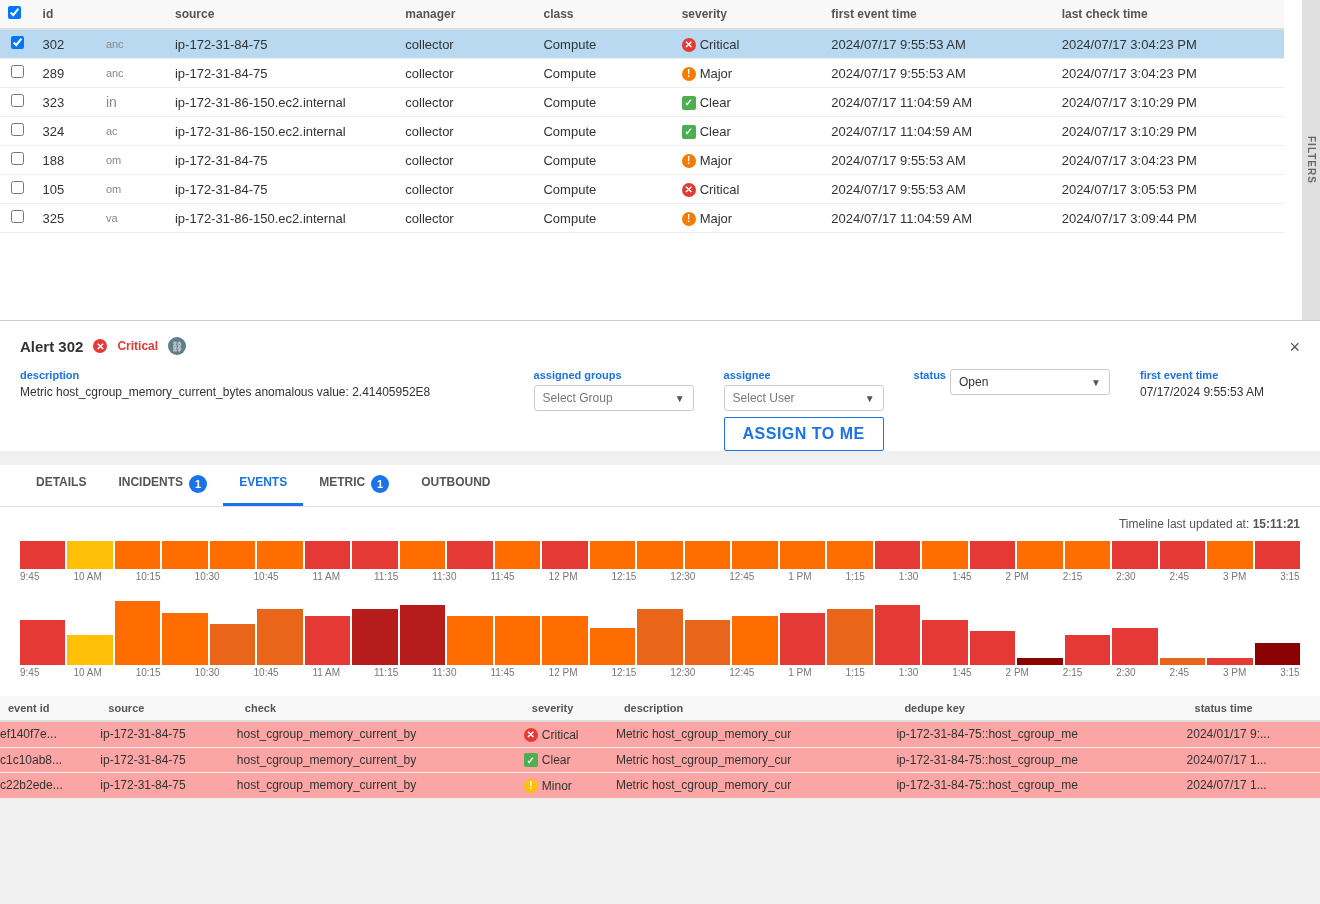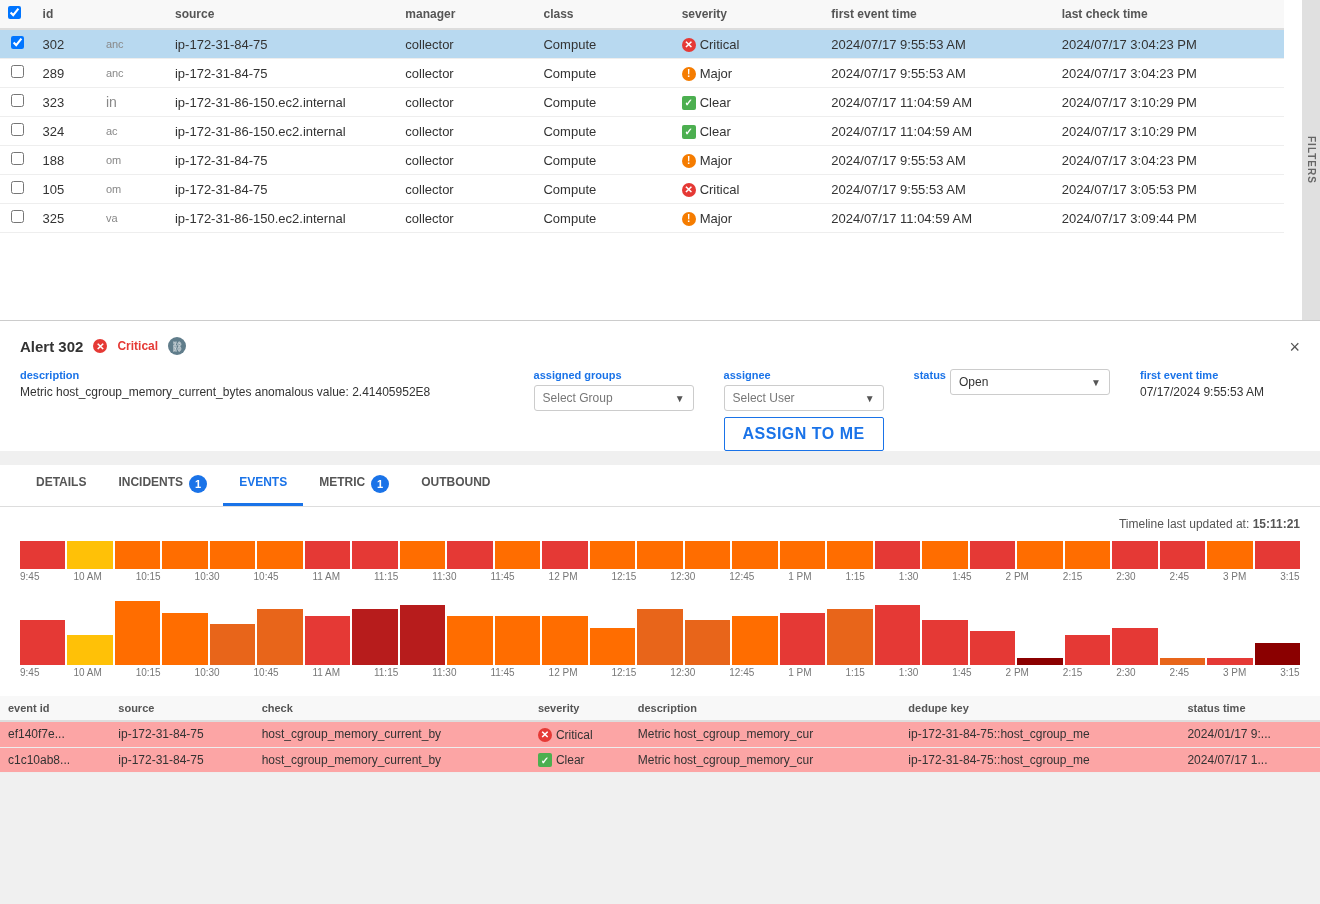--- a/index.html
+++ b/index.html
@@ -280,21 +280,21 @@
       background: #f8f8f8;
       border-bottom: 2px solid #ddd;
       padding: 6px 8px;
       text-align: left;
       color: #555;
       font-size: 11px;
       font-weight: bold;
       white-space: nowrap;
     }
     table.events-table td {
-      padding: 5px 8px;
+      padding: 5px 0;
       border-bottom: 1px solid #eee;
       white-space: nowrap;
       overflow: hidden;
       text-overflow: ellipsis;
       max-width: 200px;
     }
     .link-icon {
       width: 18px;
       height: 18px;
       border-radius: 50%;
@@ -697,15 +697,29 @@
     <td>
       <span class="severity-badge">
         <span class="severity-icon clear">✓</span>
         Clear
       </span>
     </td>
     <td>Metric host_cgroup_memory_cur</td>
     <td>ip-172-31-84-75::host_cgroup_me</td>
     <td>2024/07/17 1...</td>
   </tr>
+        <tr>
+    <td>c22b2ede...</td>
+    <td>ip-172-31-84-75</td>
+    <td>host_cgroup_memory_current_by</td>
+    <td>
+      <span class="severity-badge">
+        <span class="severity-icon minor">!</span>
+        Minor
+      </span>
+    </td>
+    <td>Metric host_cgroup_memory_cur</td>
+    <td>ip-172-31-84-75::host_cgroup_me</td>
+    <td>2024/07/17 1...</td>
+  </tr>
       </tbody>
   </table>
 </div>
 
 </body></html>

